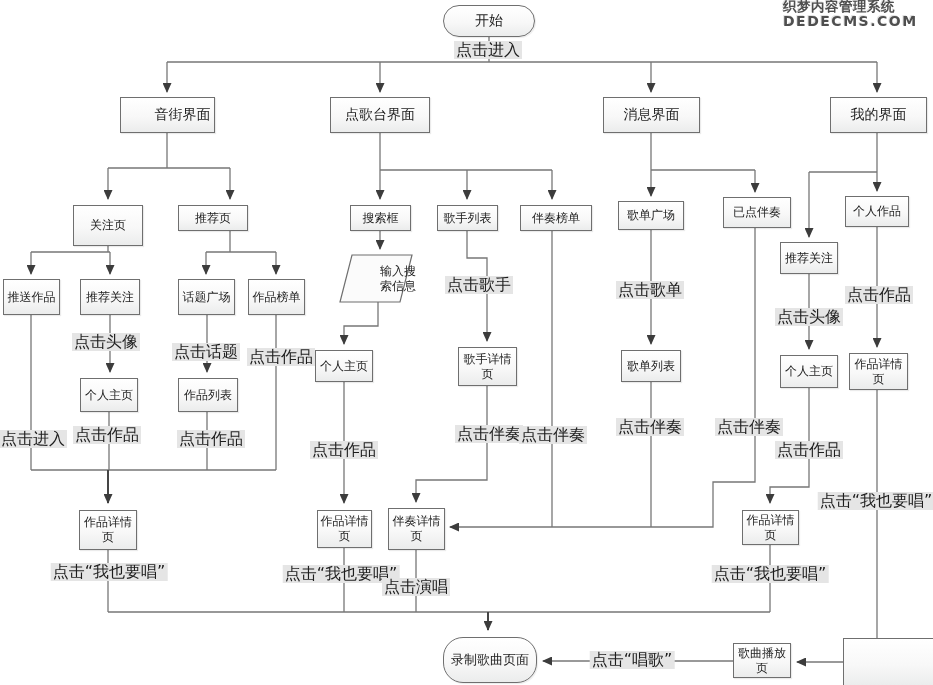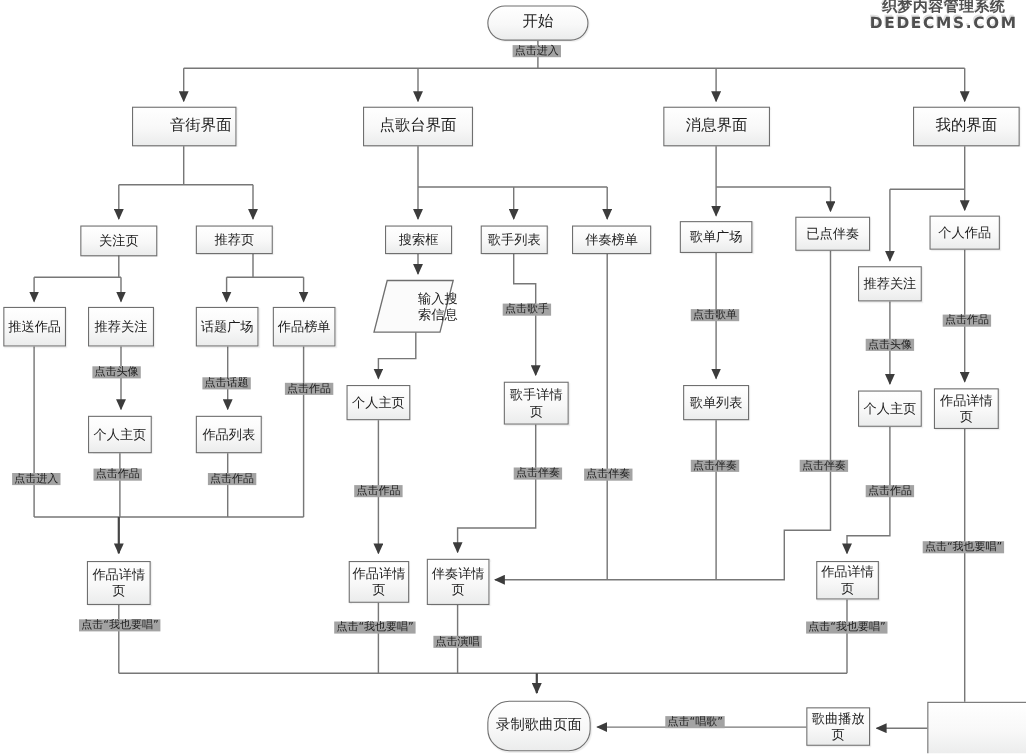--- a/index.html
+++ b/index.html
@@ -13,24 +13,24 @@
     border:1px solid #6f6f6f;
     background:linear-gradient(180deg,#ffffff 0%,#f8f8f8 55%,#ebecec 100%);
     display:flex;align-items:center;justify-content:center;text-align:center;
     font-size:12px;line-height:1.25;box-shadow:1px 1px 1px rgba(0,0,0,0.08);
   }
   .lv1{font-size:14px;}
   .stadium{border-radius:20px;font-size:14px;}
   .noborder{border:none;background:transparent;box-shadow:none;}
   .elabel{
     position:absolute;z-index:3;transform:translateX(-50%);
-    font-size:10px;white-space:nowrap;background:#a3a3a3;padding:0 2px;line-height:1.1;
+    font-size:16px;white-space:nowrap;background:#e5e5e5;padding:0 2px;line-height:1.1;
   }
   #watermark{
-    position:absolute;z-index:4;right:0;top:641;width:150px;text-align:center;
+    position:absolute;z-index:4;right:0;top:641;width:150px;text-align:left;
     color:#4f4f4f;font-weight:bold;line-height:1.0;
     text-shadow:1px 1px 0 #ffffff,-1px -1px 0 #e2e2e2;
   }
   #watermark .wm1{font-size:13.5px;letter-spacing:0.5px;}
   #watermark .wm2{font-size:14px;letter-spacing:1.5px;}
 </style>
 </head>
 <body>
 
 <div id="canvas">
@@ -99,21 +99,21 @@
     <polygon points="352,255 412,255 400,302 340,302" fill="#fbfbfb" stroke="#6f6f6f" stroke-width="1.2"></polygon>
   </svg>
 
   <div class="node stadium" style="left:443px;top:5px;width:92px;height:32px;">开始</div>
 
   <div class="node lv1" style="left:120px;top:97px;width:95px;height:36px;padding-left:30px;">音街界面</div>
   <div class="node lv1" style="left:330px;top:97px;width:100px;height:36px;">点歌台界面</div>
   <div class="node lv1" style="left:603px;top:97px;width:97px;height:36px;">消息界面</div>
   <div class="node lv1" style="left:830px;top:97px;width:97px;height:36px;">我的界面</div>
 
-  <div class="node" style="left:73px;top:205px;width:70px;height:28px;">关注页</div>
+  <div class="node" style="left:73px;top:205px;width:70px;height:41px;">关注页</div>
   <div class="node" style="left:178px;top:205px;width:70px;height:26px;">推荐页</div>
   <div class="node" style="left:350px;top:205px;width:61px;height:26px;">搜索框</div>
   <div class="node" style="left:437px;top:205px;width:61px;height:26px;">歌手列表</div>
   <div class="node" style="left:520px;top:205px;width:72px;height:26px;">伴奏榜单</div>
   <div class="node" style="left:618px;top:201px;width:66px;height:29px;">歌单广场</div>
   <div class="node" style="left:723px;top:197px;width:68px;height:31px;">已点伴奏</div>
   <div class="node" style="left:845px;top:196px;width:64px;height:31px;">个人作品</div>
 
   <div class="node" style="left:780px;top:242px;width:58px;height:32px;">推荐关注</div>
 

